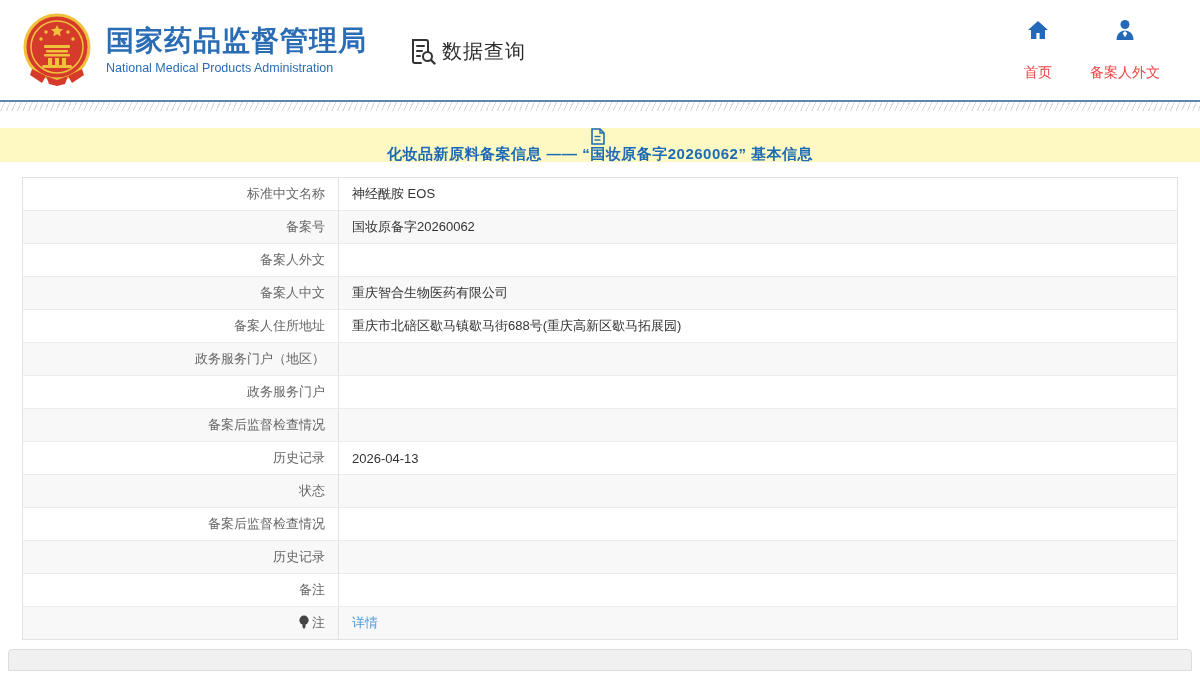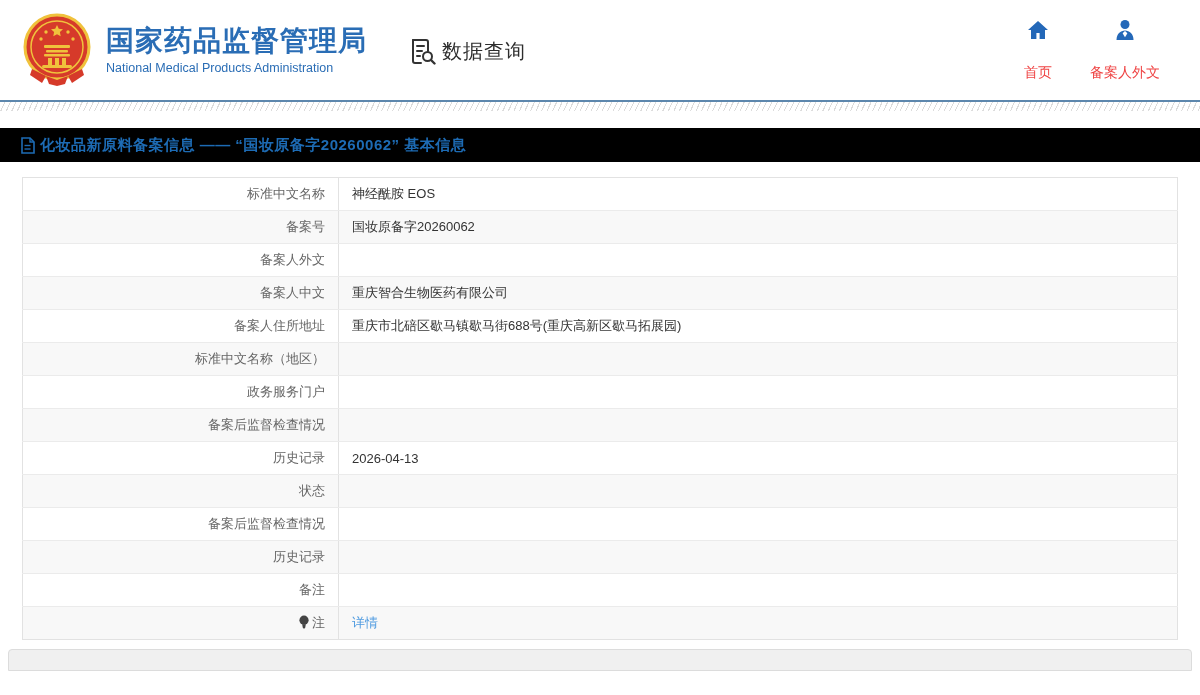--- a/index.html
+++ b/index.html
@@ -59,24 +59,25 @@
       115deg,
       #ffffff 0px, #ffffff 4px,
       #dcdcdc 4px, #dcdcdc 5px
     );
   }
 
   
   .title-bar {
     margin-top: 17px;
     height: 34px;
-    background: #000000;
+    background: #fef9c3;
     display: flex;
     align-items: center;
     padding: 0 20px;
+    flex-direction: column;
   }
   .title-bar .page-doc-icon { width: 15px; height: 17px; margin-right: 5px; flex: 0 0 auto; }
   .title-text {
     font-size: 15px;
     font-weight: 700;
     color: #1d6bb4;
     letter-spacing: 0.5px;
     white-space: nowrap;
   }
 
@@ -218,21 +219,21 @@
         </tr>
         <tr>
           <td class="label-cell">备案人中文</td>
           <td class="value-cell">重庆智合生物医药有限公司</td>
         </tr>
         <tr>
           <td class="label-cell">备案人住所地址</td>
           <td class="value-cell">重庆市北碚区歇马镇歇马街688号(重庆高新区歇马拓展园)</td>
         </tr>
         <tr>
-          <td class="label-cell">标准中文名称（地区）</td>
+          <td class="label-cell">政务服务门户（地区）</td>
           <td class="value-cell"></td>
         </tr>
         <tr>
           <td class="label-cell">政务服务门户</td>
           <td class="value-cell"></td>
         </tr>
         <tr>
           <td class="label-cell">备案后监督检查情况</td>
           <td class="value-cell"></td>
         </tr>

